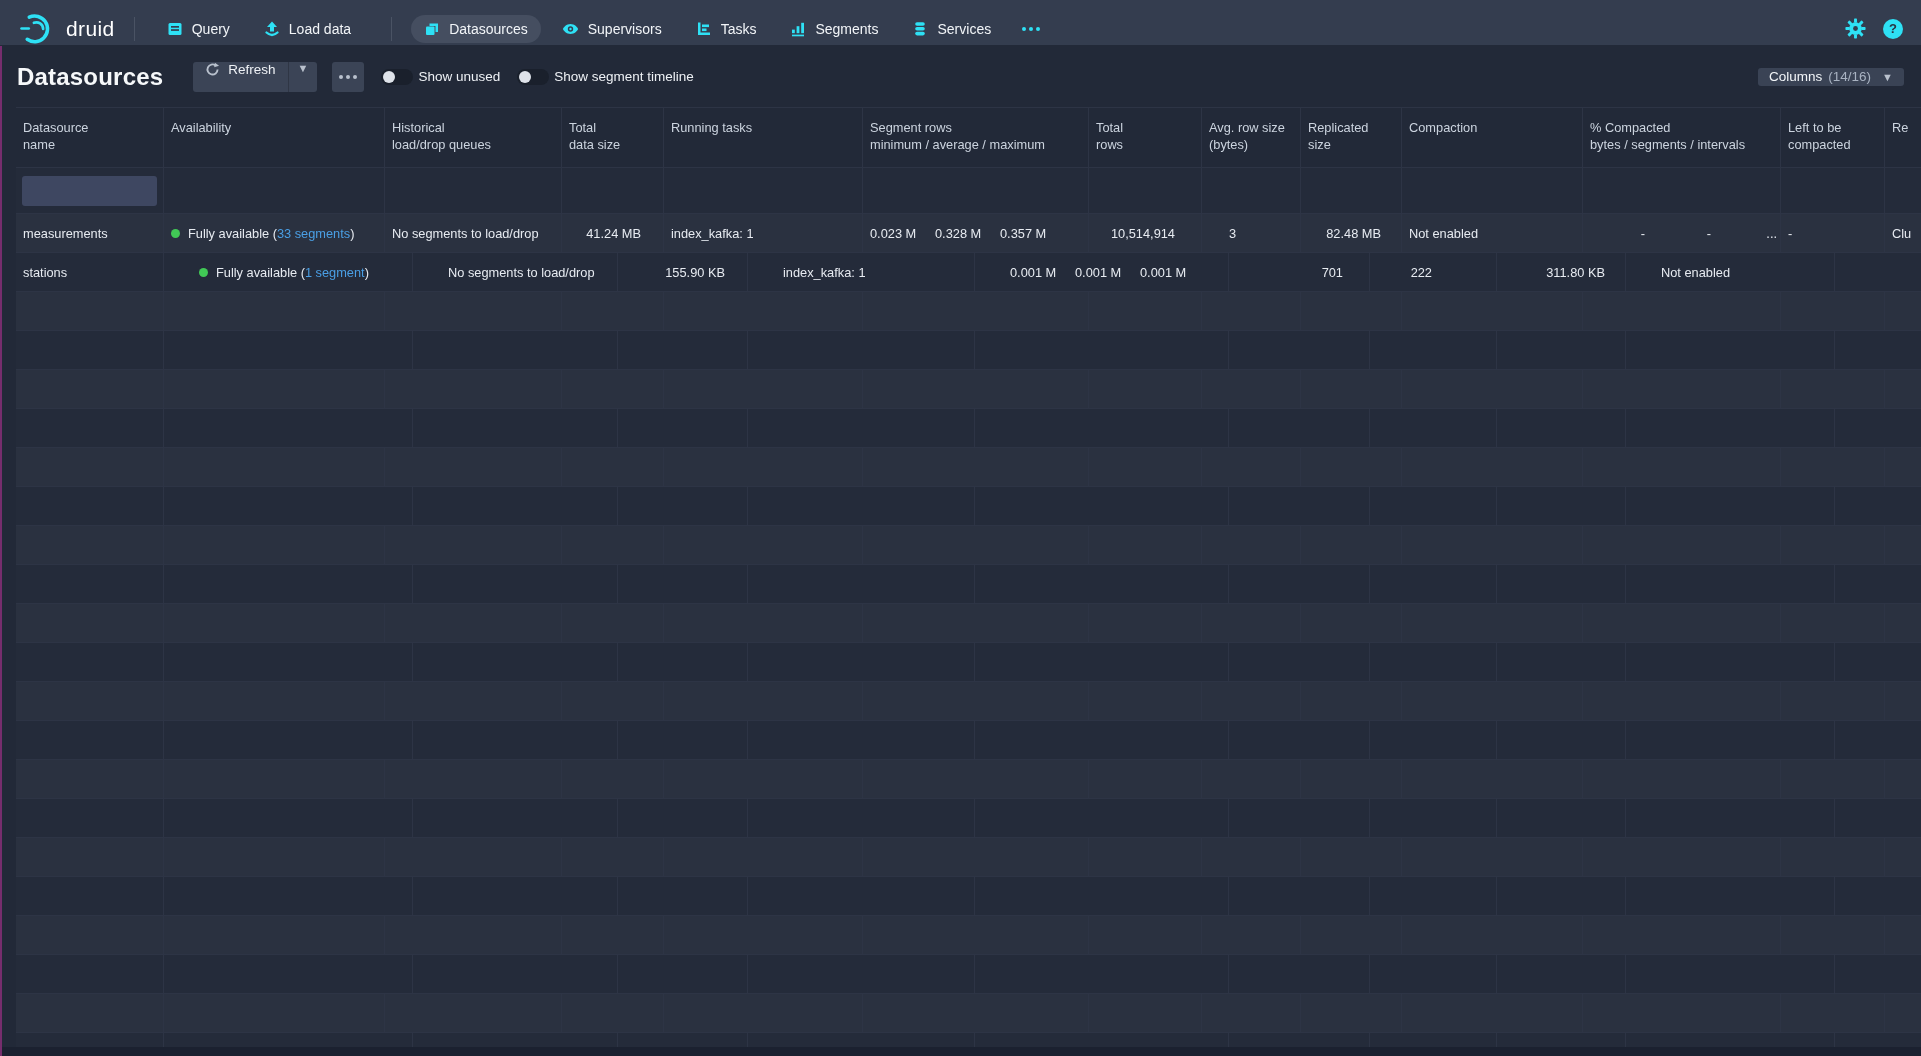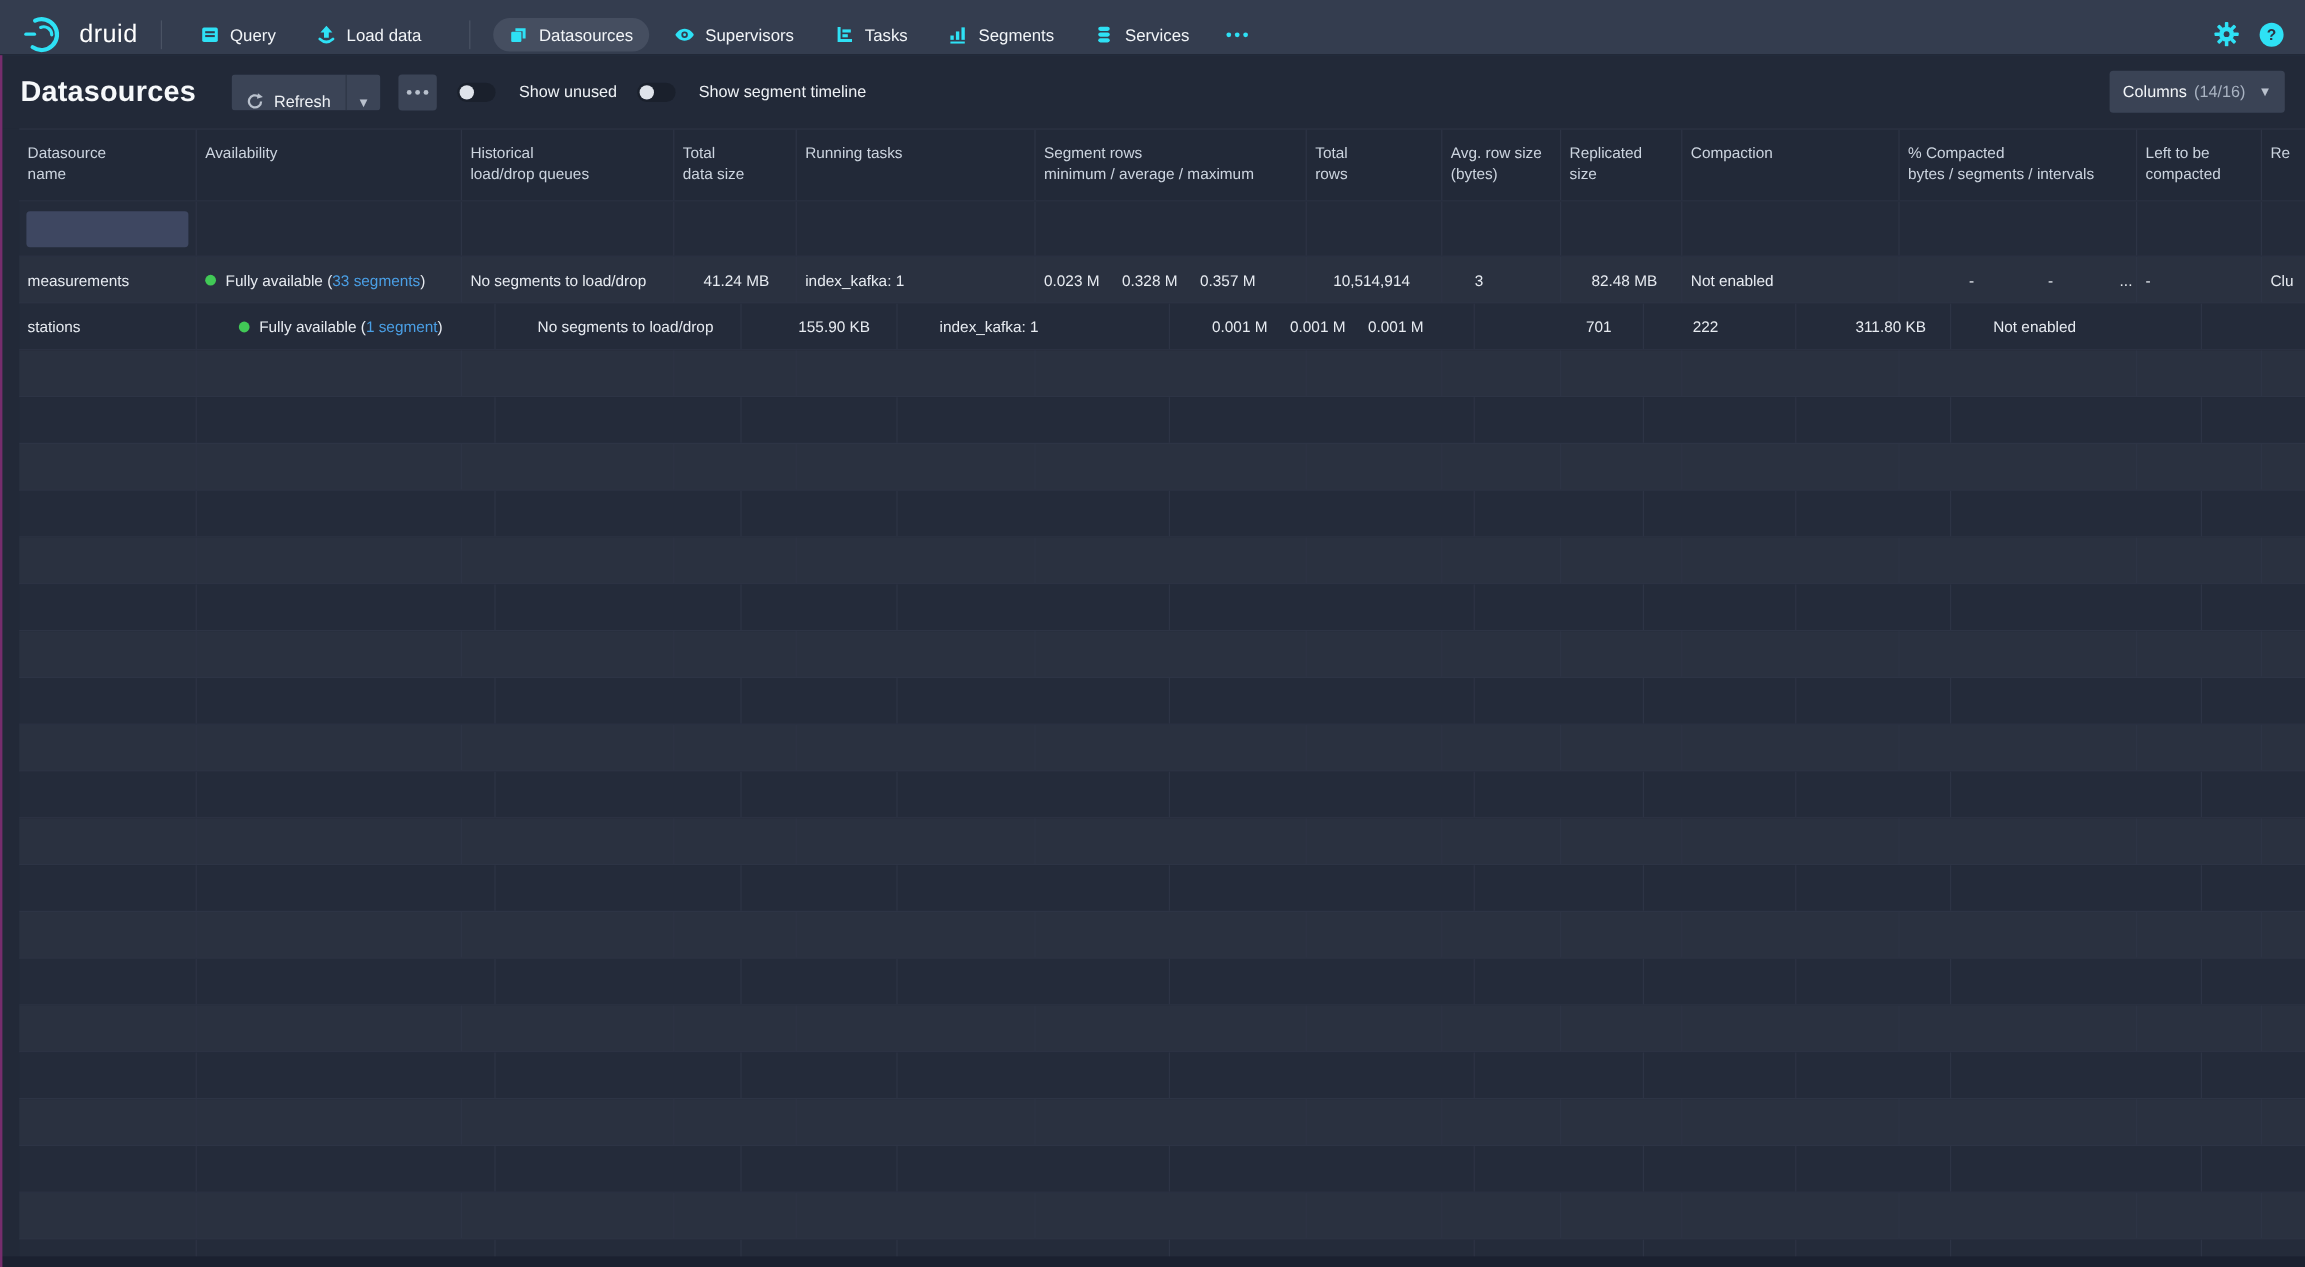--- a/index.html
+++ b/index.html
@@ -36,33 +36,33 @@
   .nav-spacer{flex:1;}
   .nav-right{display:flex;align-items:center;gap:17px;}
   .help-circle{width:20px;height:20px;border-radius:50%;background:var(--accent);color:#2b3342;
     font-size:13px;font-weight:bold;display:flex;align-items:center;justify-content:center;cursor:pointer;}
 
   
   .strip{height:61px;display:flex;align-items:center;padding:0 17px;background:var(--page-bg);}
   .page-title{font-size:24px;font-weight:bold;color:#f6f8fa;letter-spacing:.2px;margin-right:30px;}
   .split-btn{display:flex;height:30px;border-radius:3px;overflow:hidden;}
   .btn{background:var(--btn);color:#eef1f5;font-size:13.5px;border:none;display:flex;
-    align-items:flex-end;gap:8px;padding:0 12px;cursor:pointer;}
+    align-items:flex-start;gap:8px;padding:0 12px;cursor:pointer;}
   .split-btn .btn.main{border-right:1px solid #2f3645;}
   .caret{color:#b9c1cd;font-size:11px;}
   .icon-btn{width:32px;height:30px;background:var(--btn);border-radius:3px;display:flex;
     align-items:center;justify-content:center;margin-left:15px;cursor:pointer;}
   .hdots{display:flex;gap:3px;}
   .hdots i{width:4px;height:4px;border-radius:50%;background:#b9c1cd;}
-  .switch-group{display:flex;align-items:center;gap:19px;margin-left:17px;cursor:pointer;}
+  .switch-group{display:flex;align-items:center;gap:5px;margin-left:17px;cursor:pointer;}
   .switch{width:32px;height:16px;border-radius:8px;background:#1a202c;position:relative;flex:0 0 auto;}
   .switch .knob{position:absolute;left:2px;top:2px;width:12px;height:12px;border-radius:50%;background:#dfe3ea;}
   .switch-label{font-size:13.5px;color:#eef1f5;white-space:nowrap;}
   .strip-spacer{flex:1;}
-  .columns-btn{height:35px;background:#3a4355;border-radius:3px;display:flex;align-items:center;
+  .columns-btn{height:18px;background:#3a4355;border-radius:3px;display:flex;align-items:center;
     padding:0 11px;cursor:pointer;margin-right:0;}
   .columns-btn .lbl{font-size:13.5px;color:#f2f5f8;}
   .columns-btn .cnt{font-size:13.5px;color:var(--muted);margin-left:6px;}
   .columns-btn .caret{margin-left:11px;}
 
   
   .table{margin-left:16px;border-top:1px solid var(--grid);}
   .row{display:flex;}
   .cell,.hc{border-right:1px solid var(--grid);flex:0 0 auto;overflow:hidden;}
   .c1{width:148px}.c2{width:221px}.c3{width:177px}.c4{width:102px}.c5{width:199px}

